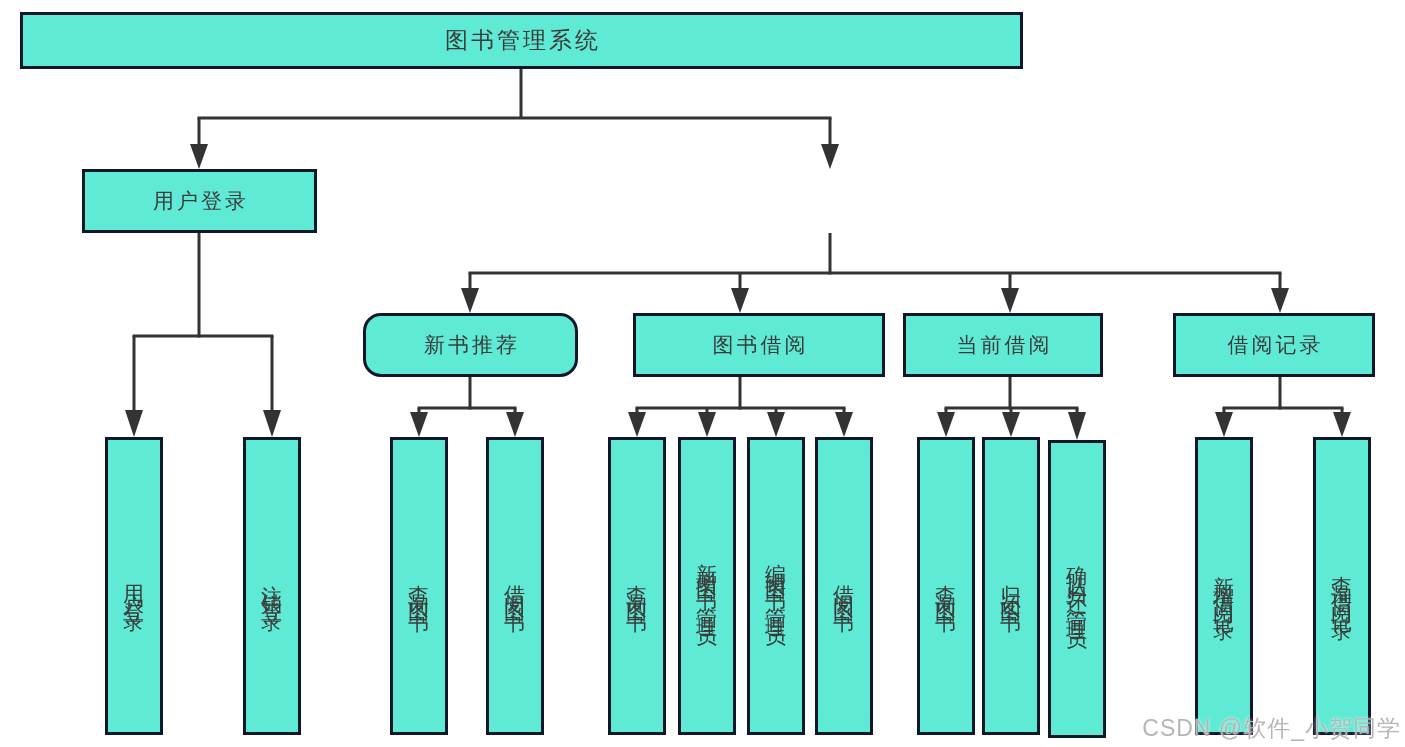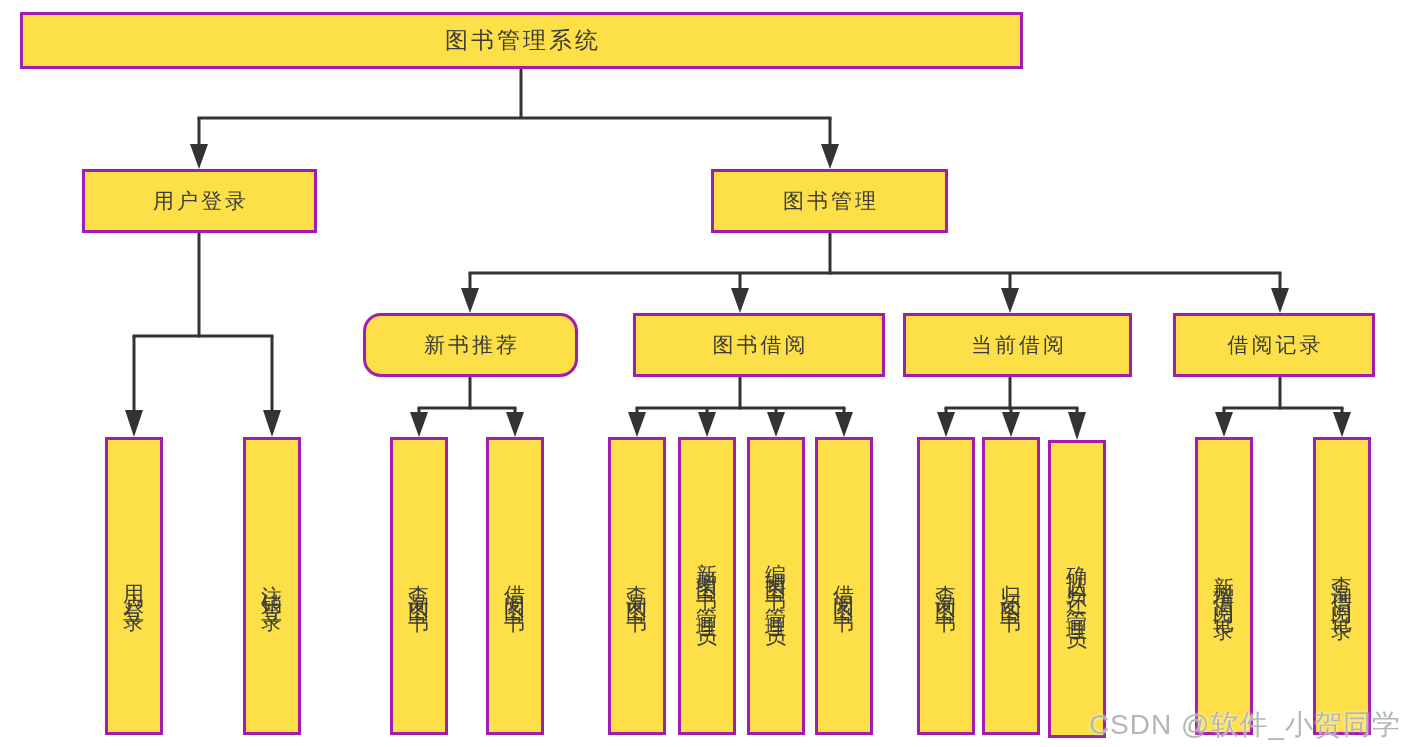--- a/index.html
+++ b/index.html
@@ -10,22 +10,22 @@
     font-family:"Liberation Sans","DejaVu Sans",sans-serif;
     color:#3b3b3b;
     overflow:hidden;
   }
   .wires{position:absolute;left:0;top:0;}
   .wires line{stroke:#333333;stroke-width:3;}
   .wires polygon{fill:#333333;stroke:none;}
   .node{
     position:absolute;
     box-sizing:border-box;
-    border:3px solid #a21caf;
-    background:#fde047;
+    border:3px solid #0f172a;
+    background:#5eead4;
     display:flex;
     align-items:center;
     justify-content:center;
   }
   .hlabel{
     font-size:21px;
     letter-spacing:3px;
     text-indent:3px;
     white-space:nowrap;
   }
@@ -34,21 +34,21 @@
     writing-mode:vertical-rl;
     font-size:21px;
     letter-spacing:9px;
     line-height:1.1;
     white-space:nowrap;
   }
   .watermark{
     position:absolute;
     right:4px;
     bottom:3px;
-    font-size:28px;
+    font-size:23px;
     letter-spacing:1px;
     color:#b5b5b5;
     text-shadow:0 0 3px rgba(255,255,255,0.9);
     z-index:5;
     white-space:nowrap;
   }
 </style>
 </head>
 <body>
 
@@ -130,31 +130,28 @@
     </g>
   </svg>
 
   <div class="node root" style="left:20px;top:12px;width:1003px;height:57px;">
     <span class="hlabel">图书管理系统</span>
   </div>
 
   <div class="node" style="left:82px;top:169px;width:235px;height:64px;">
     <span class="hlabel">用户登录</span>
   </div>
-  <div class="node" style="left:711px;top:169px;width:237px;height:64px;">
-    <span class="hlabel">图书管理</span>
-  </div>
 
   <div class="node" style="left:363px;top:313px;width:215px;height:64px;border-radius:18px;">
     <span class="hlabel">新书推荐</span>
   </div>
   <div class="node" style="left:633px;top:313px;width:252px;height:64px;">
     <span class="hlabel">图书借阅</span>
   </div>
-  <div class="node" style="left:903px;top:313px;width:229px;height:64px;">
+  <div class="node" style="left:903px;top:313px;width:200px;height:64px;">
     <span class="hlabel">当前借阅</span>
   </div>
   <div class="node" style="left:1173px;top:313px;width:202px;height:64px;">
     <span class="hlabel">借阅记录</span>
   </div>
 
   <div class="node" style="left:105px;top:437px;width:58px;height:298px;">
     <span class="vlabel">用户登录</span>
   </div>
   <div class="node" style="left:243px;top:437px;width:58px;height:298px;">

